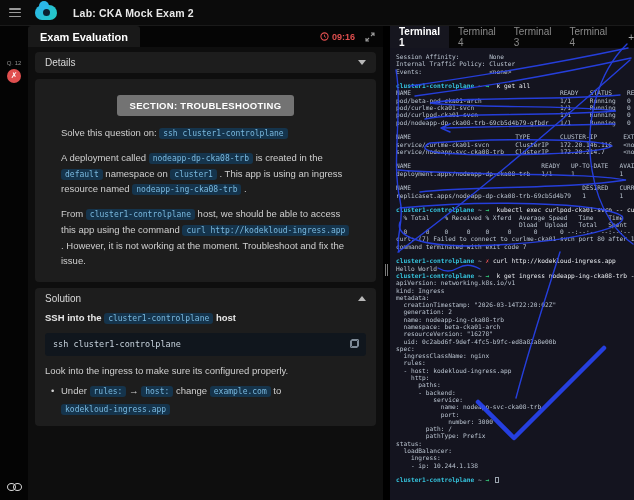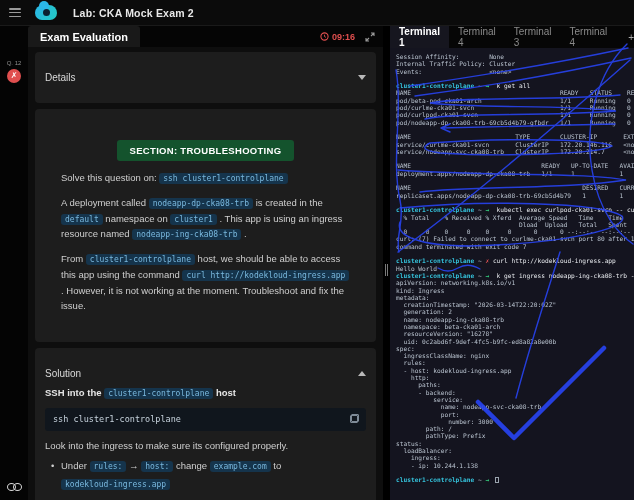--- a/index.html
+++ b/index.html
@@ -35,28 +35,28 @@
   
   .lpanel { position:absolute; left:28px; top:26px; width:355px; height:474px; background:#0d0d0d; }
   .ltabrow { height:21px; background:#050505; display:flex; align-items:center; }
   .ltab { height:21px; background:#191919; color:#fff; font-size:11px; font-weight:bold;
           padding:0 12px; display:flex; align-items:center; border-radius:3px 3px 0 0; cursor:pointer; }
   .lspacer { flex:1; }
   .timer { display:flex; align-items:center; gap:3px; color:#e04f4f; font-size:9px; font-weight:bold; }
   .expand { margin:0 8px 0 10px; cursor:pointer; }
   .lcontent { position:absolute; top:21px; bottom:0; left:0; right:0; background:#0e0e0e;
               padding:5px 7px; display:flex; flex-direction:column; gap:6px; overflow:hidden; }
-  .card { background:#1d1d1d; border-radius:4px; padding:20px 10px; }
+  .card { background:#1d1d1d; border-radius:4px; padding:5px 10px; }
   .card-head { display:flex; align-items:center; justify-content:space-between; cursor:pointer; }
   .card-title { color:#d9d9d9; font-size:10px; }
   .tri-up, .tri-down { width:0; height:0; border-left:4px solid transparent; border-right:4px solid transparent; }
   .tri-up   { border-bottom:5px solid #b9b9b9; }
   .tri-down { border-top:5px solid #b9b9b9; }
 
-  .section-btn { display:table; margin:11px auto 0; background:#14532d; color:#fff;
+  .section-btn { display:table; margin:11px auto 0; background:#737373; color:#fff;
                  font-size:9.5px; font-weight:bold; padding:5px 13px; border-radius:3px;
                  letter-spacing:.3px; cursor:pointer; }
   .para { color:#cfcfcf; font-size:9.5px; line-height:1.6; margin:9px 16px; }
   .sg-code { font-family:"DejaVu Sans Mono", monospace; font-size:8px; background:#15344c;
              color:#79b8de; padding:1px 4px; border-radius:3px; white-space:nowrap; }
   .sg-bold { font-weight:bold; color:#e6e6e6; }
 
   .codeblock { position:relative; background:#10161d; border-radius:3px; padding:5px 22px 5px 8px;
                font-family:"DejaVu Sans Mono", monospace; font-size:8.5px; color:#c7d3dd;
                line-height:1.55; margin:7px 0; }

